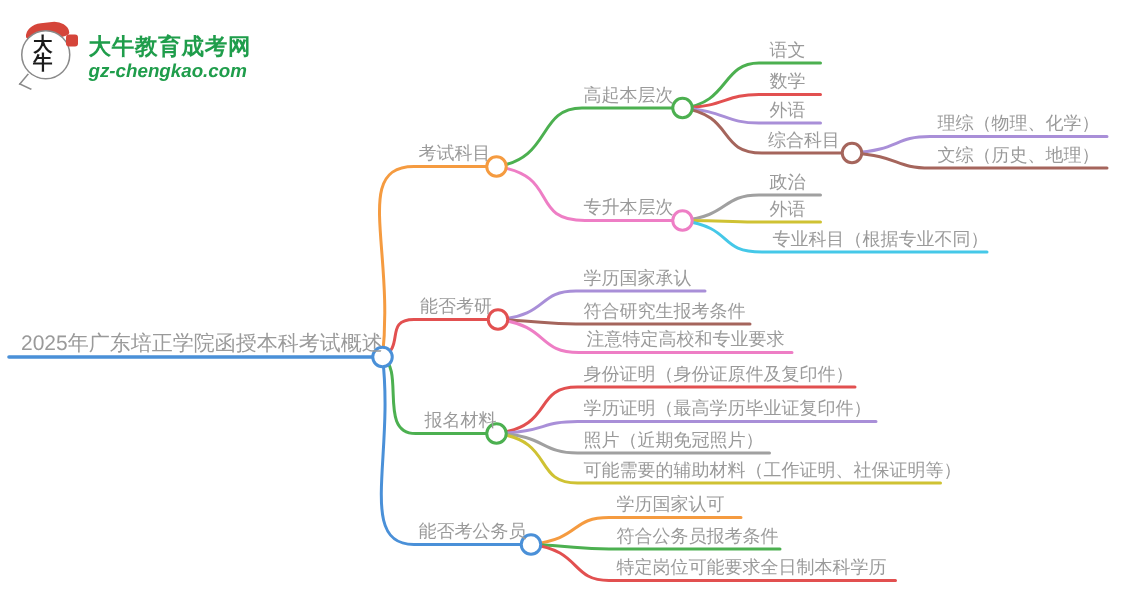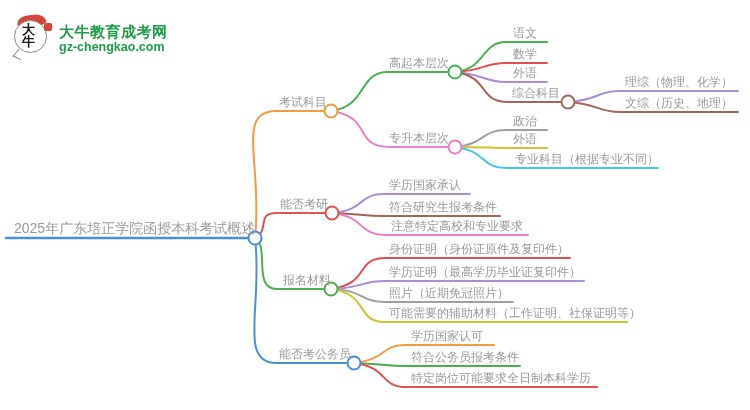--- a/index.html
+++ b/index.html
@@ -14,21 +14,21 @@
              border-radius:50% 50% 40% 40% / 100% 100% 35% 35%;transform:rotate(-6deg);}
   .badge-seal{position:absolute;top:9px;right:2px;width:8px;height:8px;background:var(--c-logored);
               border-radius:2px;}
   .badge-text{position:absolute;top:10px;left:10px;width:15px;font-size:13px;line-height:12px;
               font-weight:700;color:#1a1a1a;letter-spacing:0;word-break:break-all;}
   .badge-tail{position:absolute;left:3px;bottom:1px;width:8px;height:8px;background:#fff;
               border-left:1px solid #8a8a8a;border-bottom:1px solid #8a8a8a;
               transform:rotate(25deg) skew(-15deg);}
   .logo-textblock{margin-left:5px;margin-top:9px;}
   .logo-title{color:var(--c-brand);font-size:15px;font-weight:700;letter-spacing:0.5px;line-height:17px;}
-  .logo-url{color:var(--c-brand);font-size:12.5px;font-weight:700;line-height:15px;}
+  .logo-url{color:var(--c-brand);font-size:12.5px;font-weight:700;line-height:15px;font-style:italic;}
   
   .edge{fill:none;stroke-width:2;stroke-linecap:round;}
   .edge-root{stroke-width:2.4;}
   .node{fill:#fff;stroke-width:2;}
   .lbl{fill:var(--c-label);font-family:"Liberation Sans","DejaVu Sans",sans-serif;font-size:12px;}
   .root-lbl{font-size:14px;}
   .st-orange{stroke:var(--c-orange);} .st-red{stroke:var(--c-red);}
   .st-green{stroke:var(--c-green);}   .st-blue{stroke:var(--c-blue);}
   .st-purple{stroke:var(--c-purple);} .st-brown{stroke:var(--c-brown);}
   .st-pink{stroke:var(--c-pink);}     .st-gray{stroke:var(--c-gray);}

